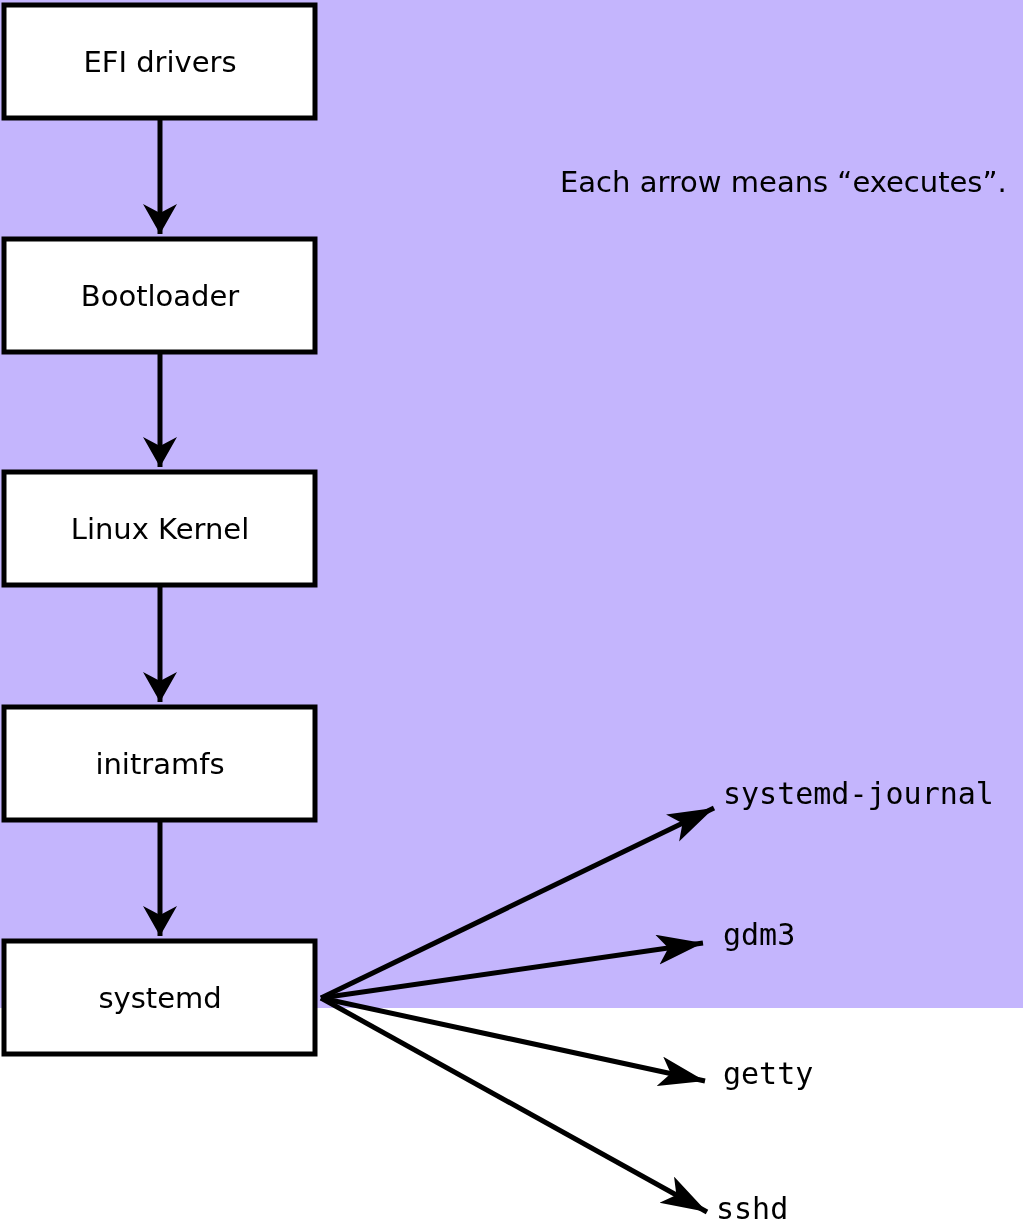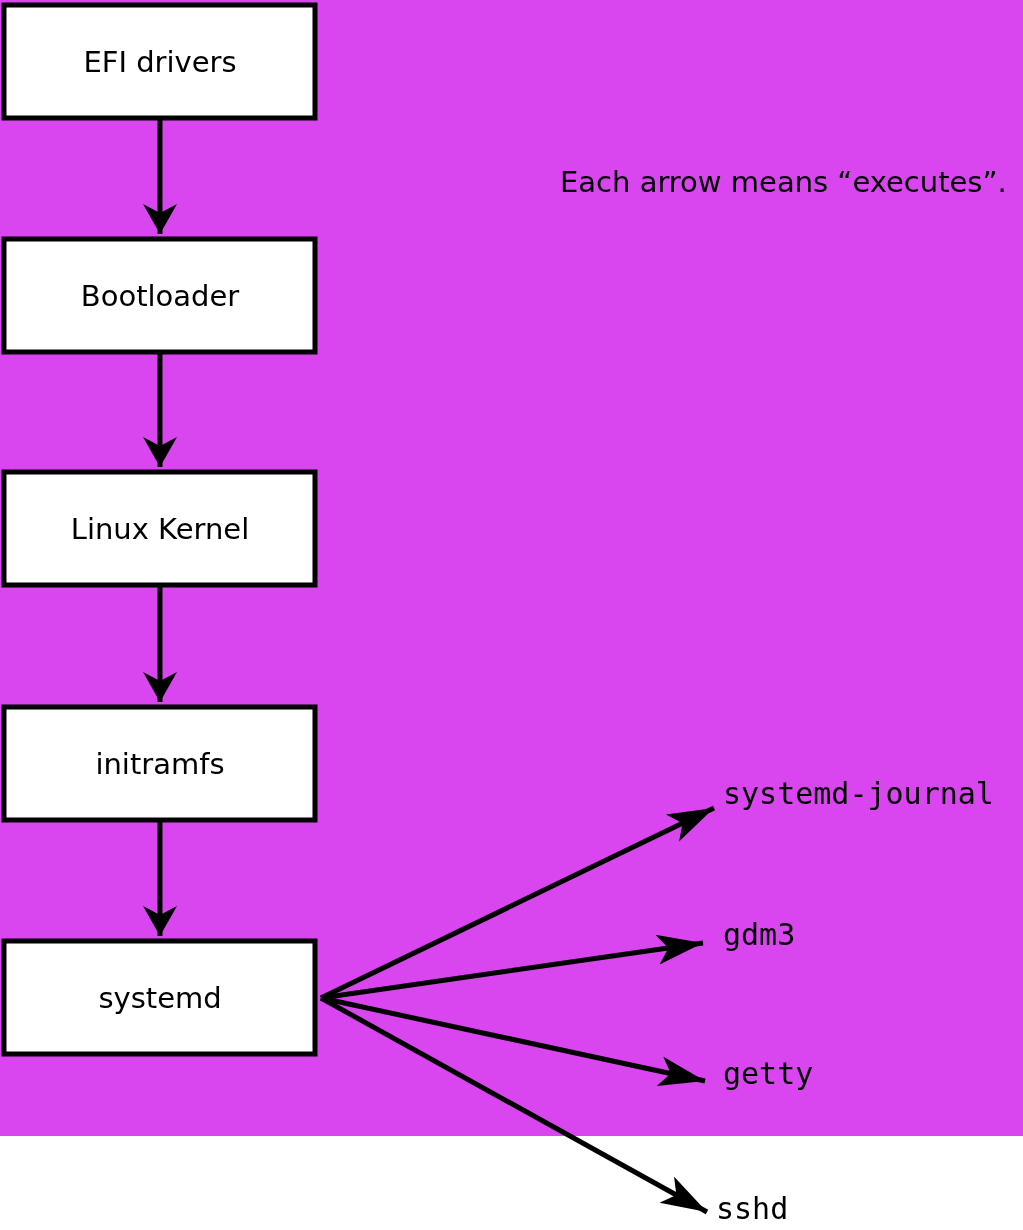--- a/index.html
+++ b/index.html
@@ -6,22 +6,22 @@
     margin: 0;
     padding: 0;
     width: 1023px;
     height: 1230px;
     background: #ffffff;
     overflow: hidden;
   }
   .canvas {
     position: relative;
     width: 1023px;
-    height: 1136px;
-    background: #d946ef;
+    height: 1008px;
+    background: #c4b5fd;
     text-align: center;
   }
   svg { display: block; }
   .node-rect {
     fill: #ffffff;
     stroke: #000000;
     stroke-width: 5px;
   }
   .edge {
     stroke: #000000;

